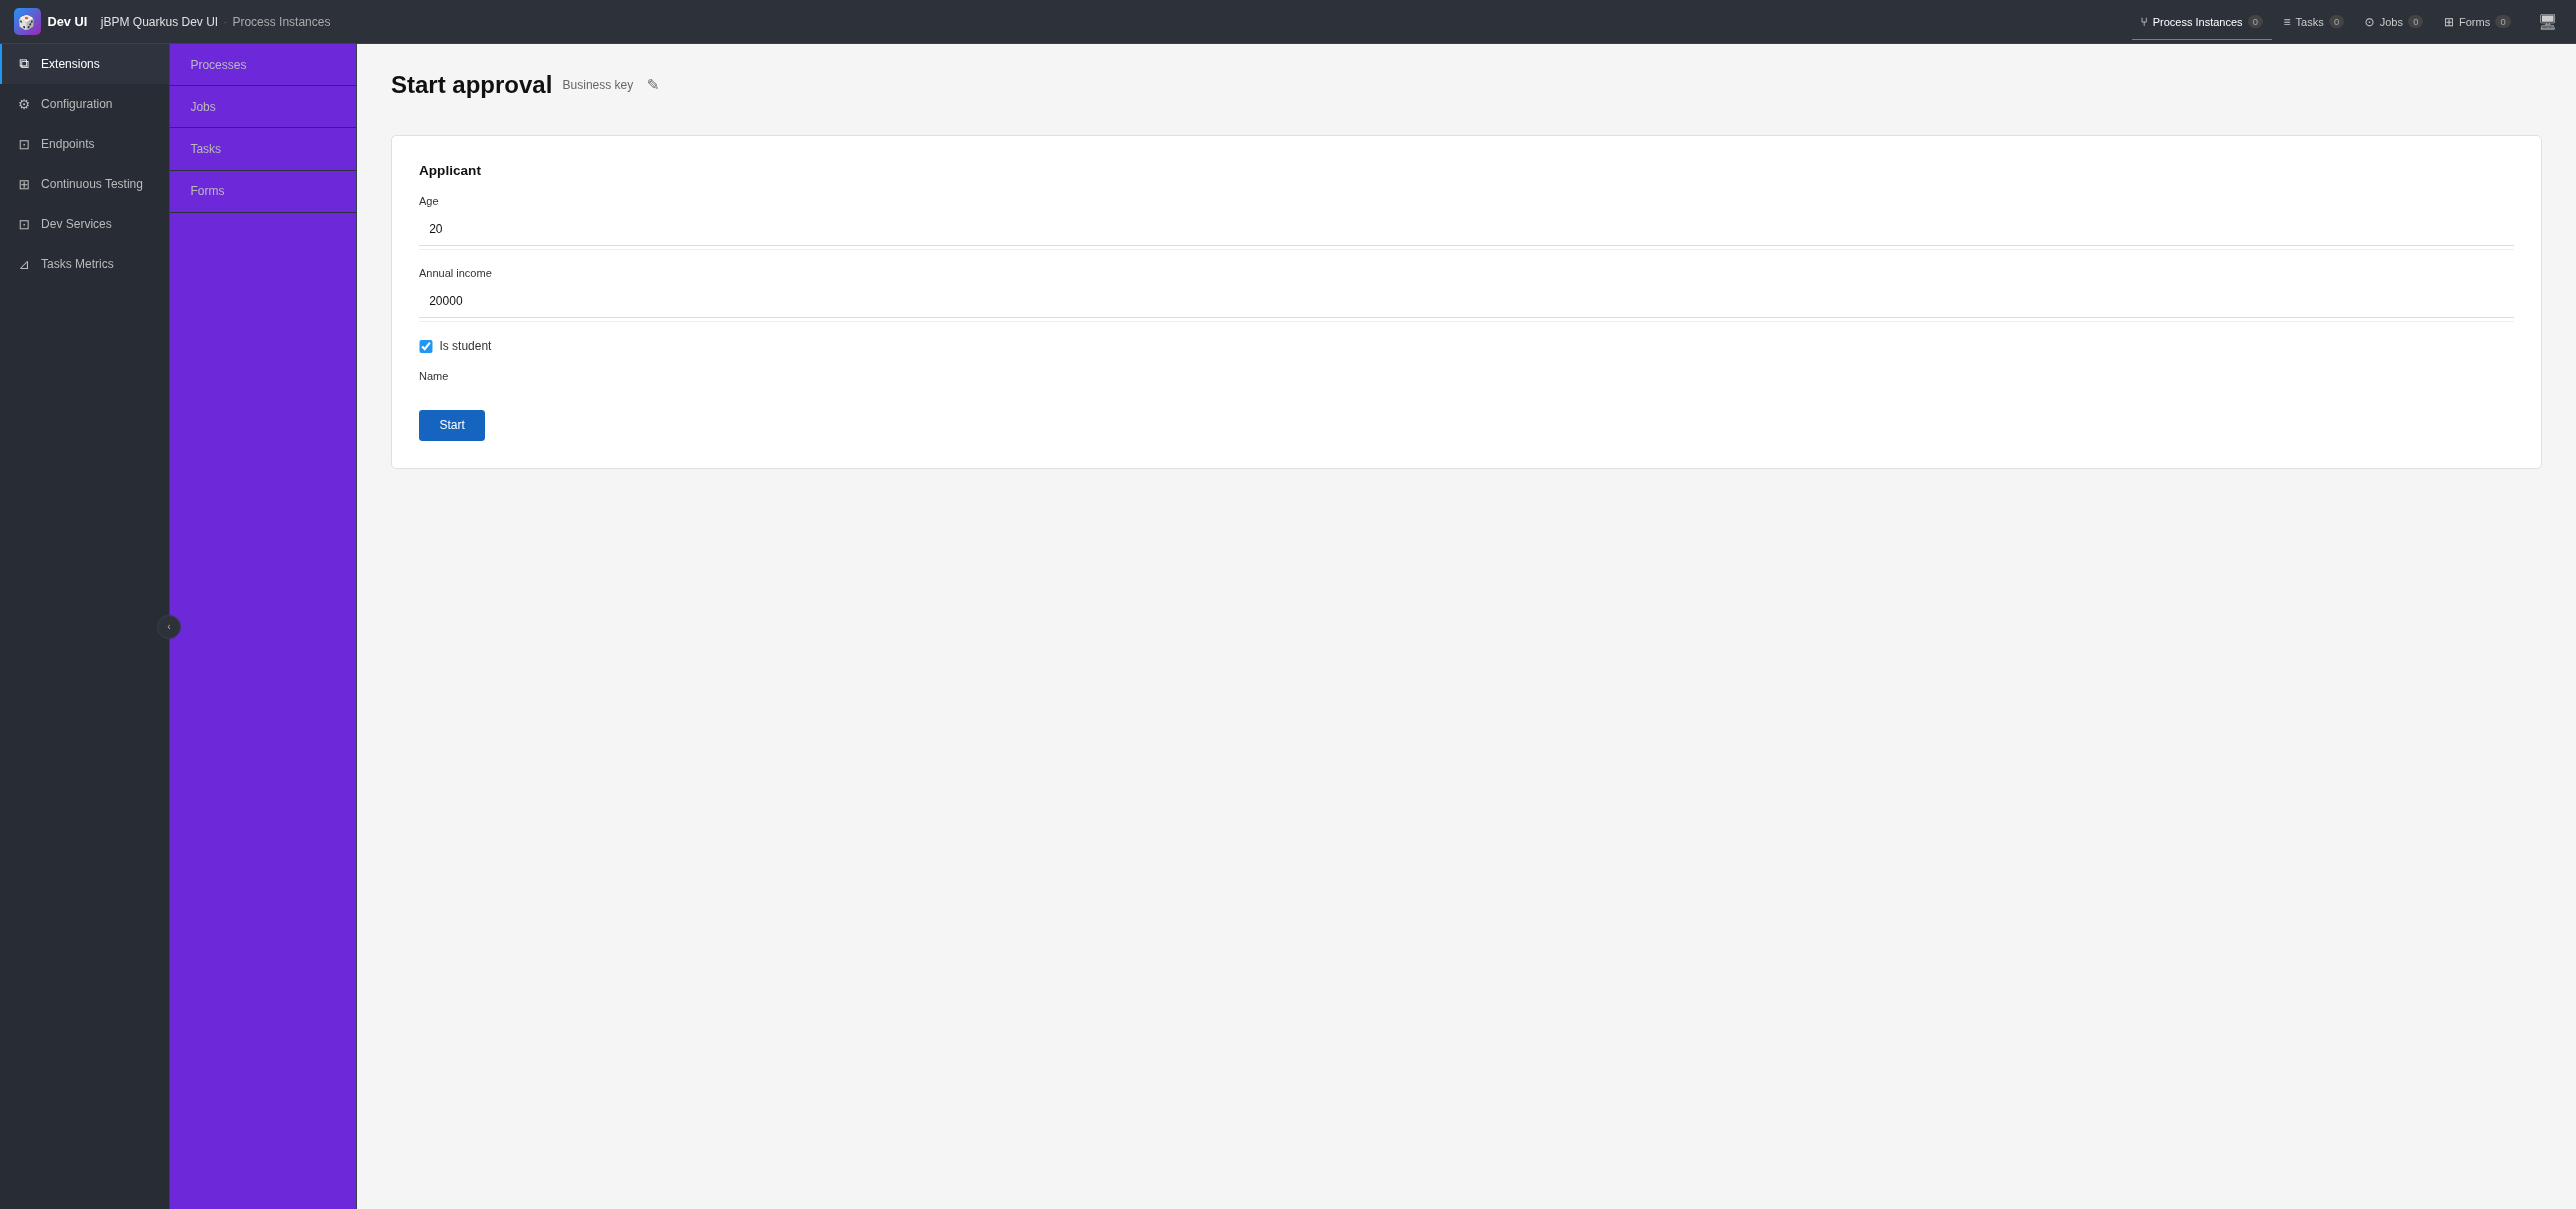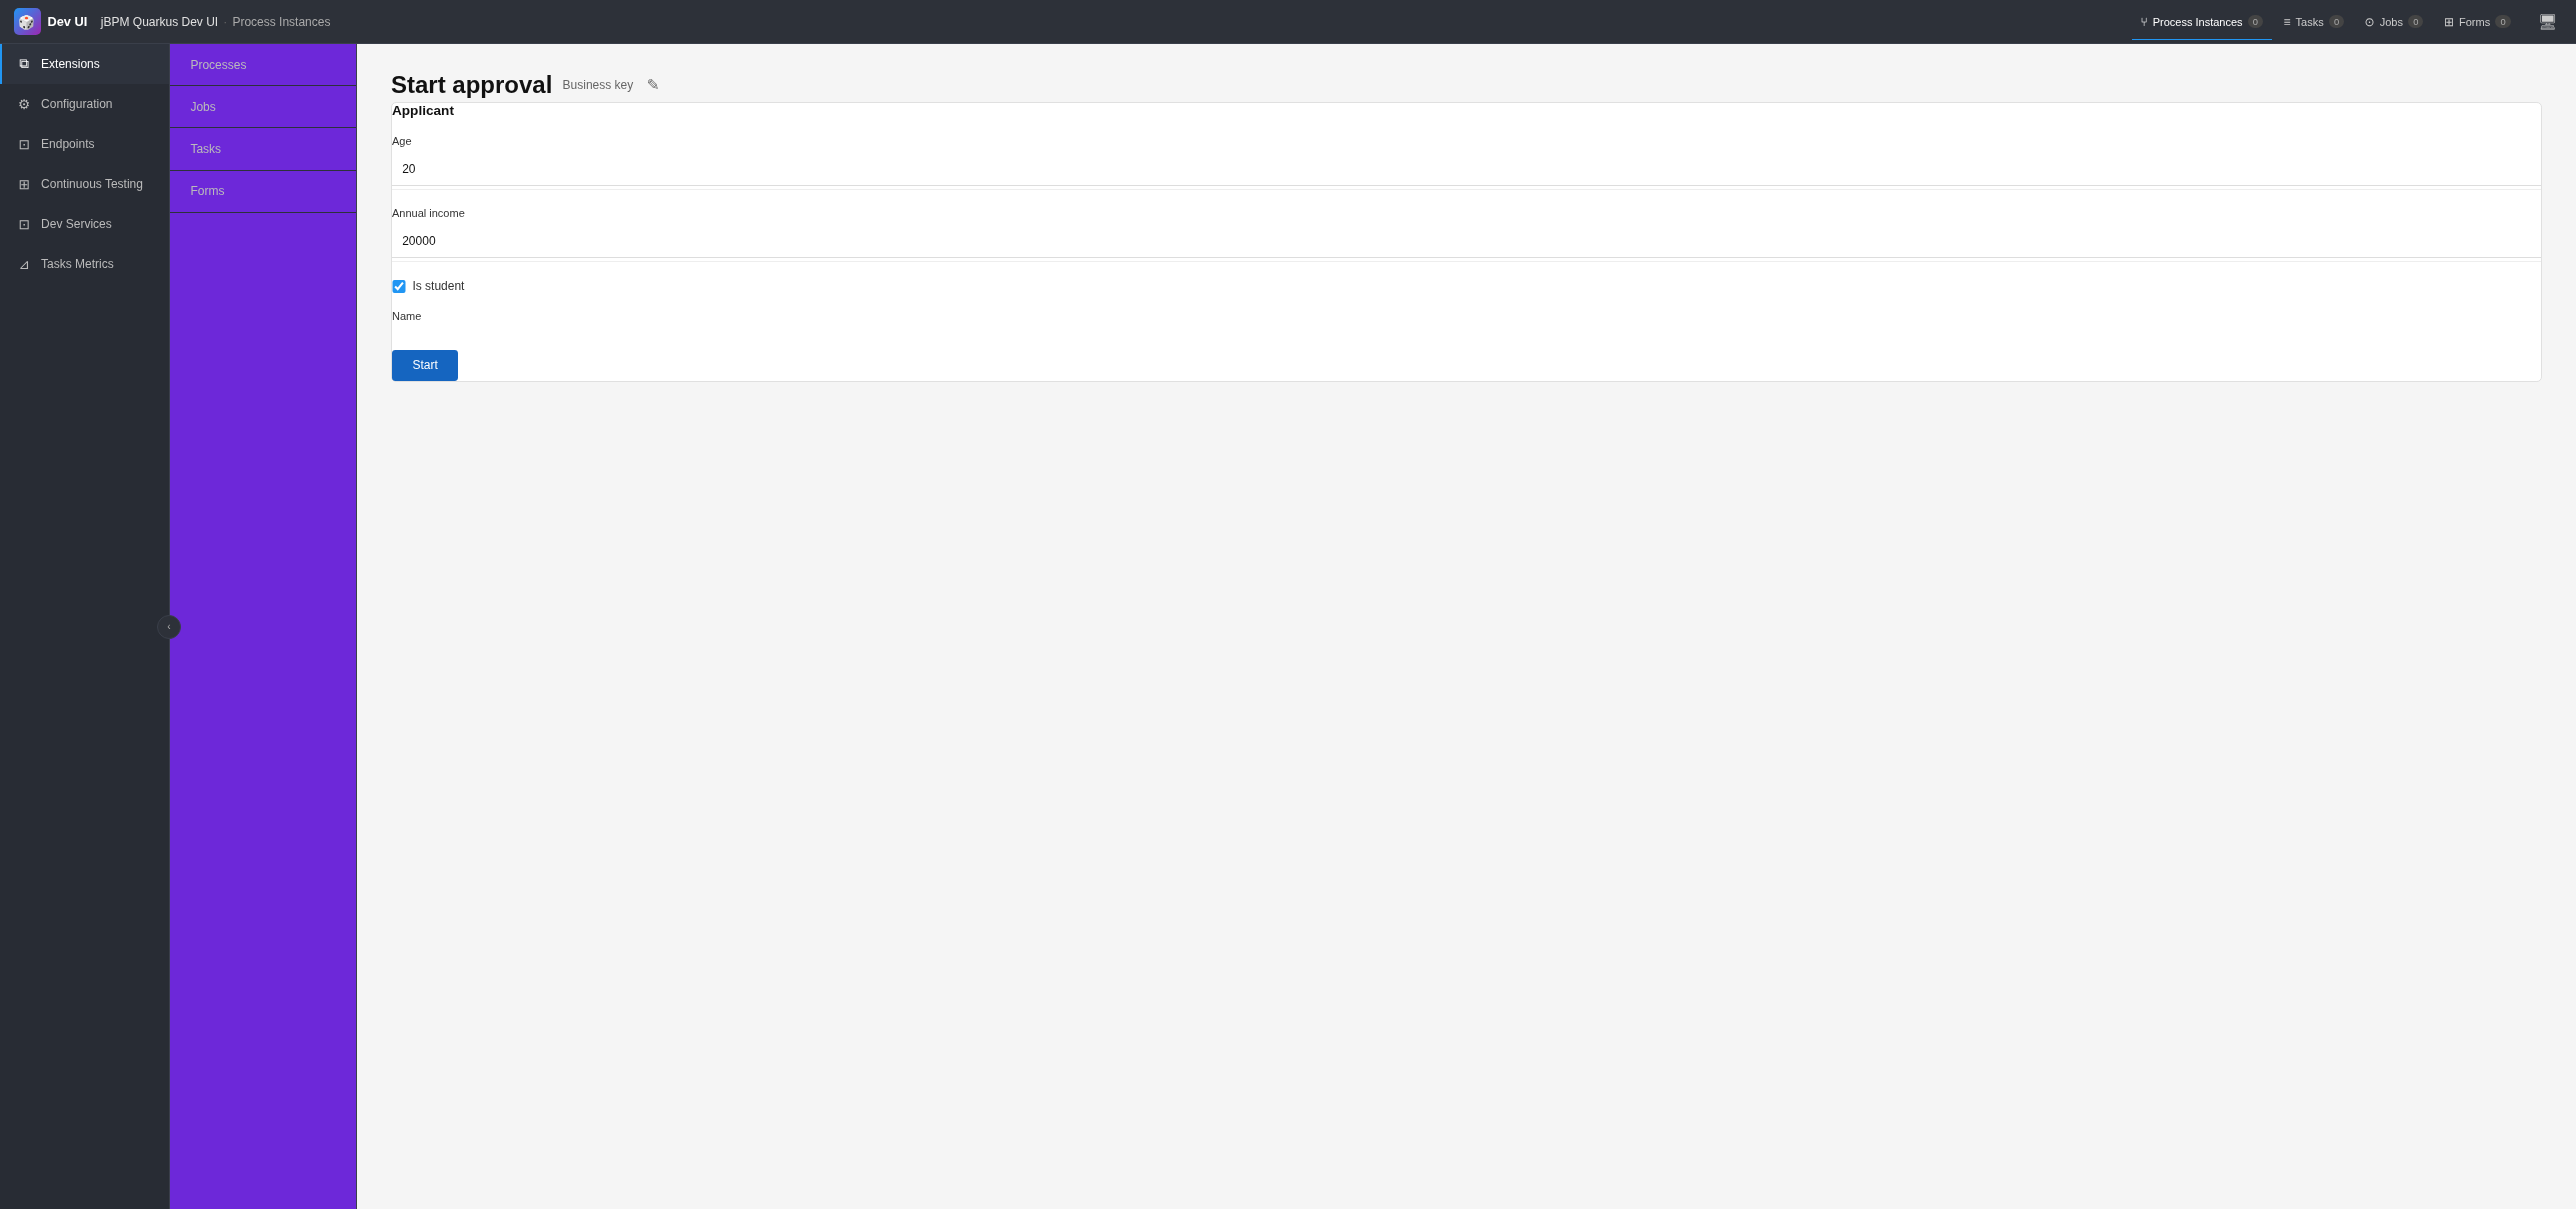--- a/index.html
+++ b/index.html
@@ -160,21 +160,21 @@
     .content-area {
       flex: 1;
       background: #f5f5f5;
       overflow-y: auto;
       padding: 27px 34px;
     }
     .page-header {
       display: flex;
       align-items: center;
       gap: 10.2px;
-      margin-bottom: 3px;
+      margin-bottom: 36px;
     }
     .page-title {
       font-size: 24px;
       font-weight: 600;
       color: #111;
     }
     .business-key-label {
       font-size: 12px;
       color: #666;
     }
@@ -183,20 +183,21 @@
       color: #666;
       font-size: 15.3px;
       padding: 3.4px;
     }
 
     
     .form-card {
       background: #fff;
       border: 0.9px solid #e0e0e0;
       border-radius: 5.1px;
+      padding: 27px;
       max-width: 100%;
     }
     .form-section-title {
       font-size: 13.6px;
       font-weight: 600;
       color: #111;
       margin-bottom: 17px;
     }
     .form-field {
       margin-bottom: 17px;

